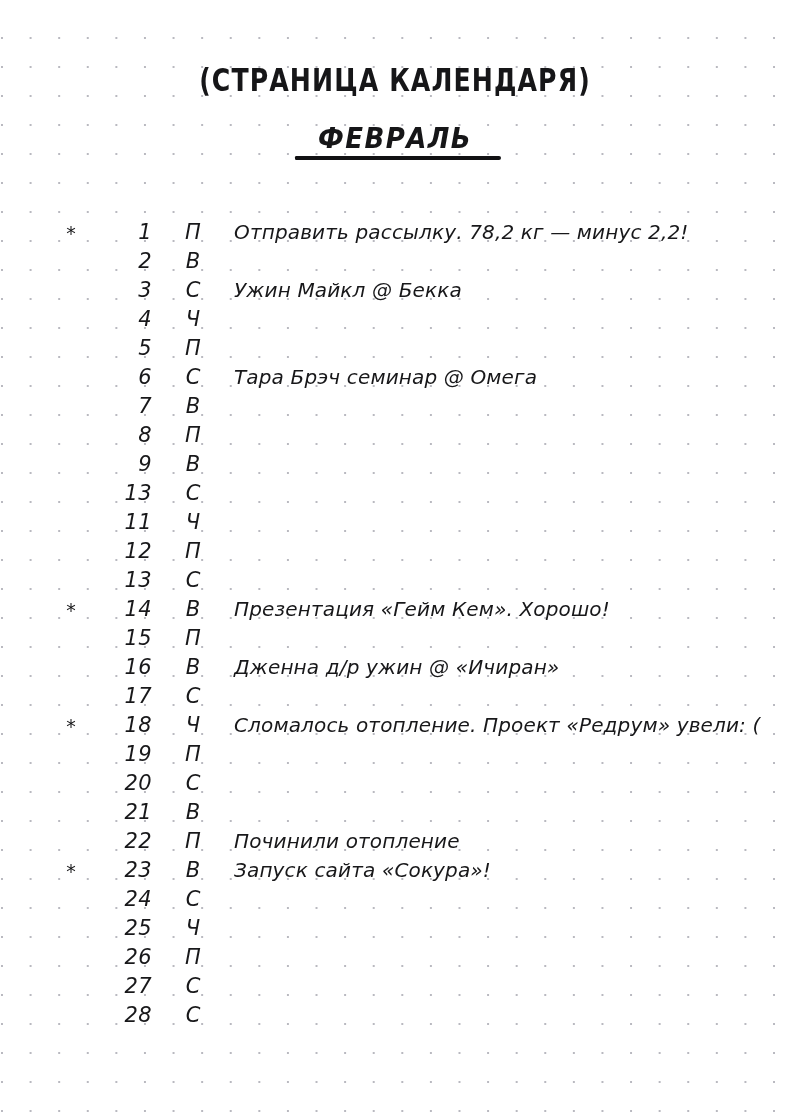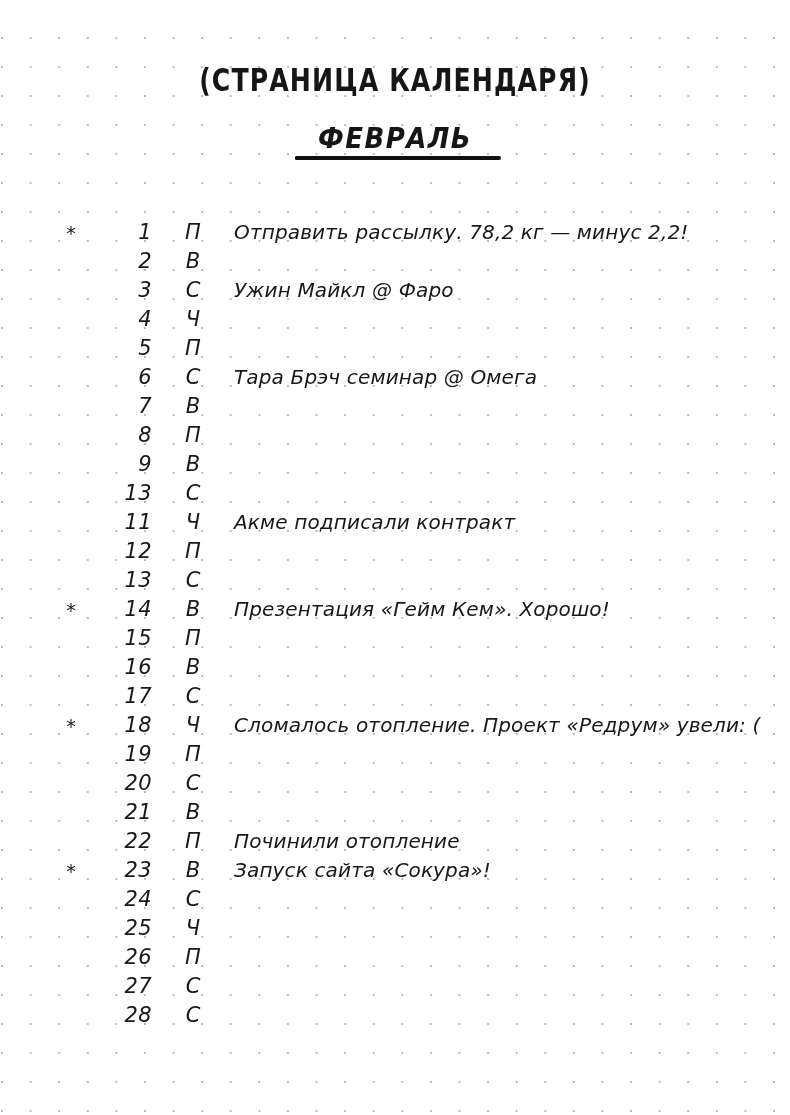--- a/index.html
+++ b/index.html
@@ -158,21 +158,21 @@
       </div>
       <div class="row hand">
         <span class="star"></span>
         <span class="daynum">2</span>
         <span class="dow">В</span>
       </div>
       <div class="row hand">
         <span class="star"></span>
         <span class="daynum">3</span>
         <span class="dow">С</span>
-        <span class="note">Ужин Майкл @ Фаро</span>
+        <span class="note">Ужин Майкл @ Бекка</span>
       </div>
       <div class="row hand">
         <span class="star"></span>
         <span class="daynum">4</span>
         <span class="dow">Ч</span>
       </div>
       <div class="row hand">
         <span class="star"></span>
         <span class="daynum">5</span>
         <span class="dow">П</span>
@@ -200,21 +200,20 @@
       </div>
       <div class="row hand">
         <span class="star"></span>
         <span class="daynum">13</span>
         <span class="dow">С</span>
       </div>
       <div class="row hand">
         <span class="star"></span>
         <span class="daynum">11</span>
         <span class="dow">Ч</span>
-        <span class="note">Акме подписали контракт</span>
       </div>
       <div class="row hand">
         <span class="star"></span>
         <span class="daynum">12</span>
         <span class="dow">П</span>
       </div>
       <div class="row hand">
         <span class="star"></span>
         <span class="daynum">13</span>
         <span class="dow">С</span>
@@ -227,20 +226,21 @@
       </div>
       <div class="row hand">
         <span class="star"></span>
         <span class="daynum">15</span>
         <span class="dow">П</span>
       </div>
       <div class="row hand">
         <span class="star"></span>
         <span class="daynum">16</span>
         <span class="dow">В</span>
+        <span class="note">Дженна д/р ужин @ «Ичиран»</span>
       </div>
       <div class="row hand">
         <span class="star"></span>
         <span class="daynum">17</span>
         <span class="dow">С</span>
       </div>
       <div class="row hand">
         <span class="star">*</span>
         <span class="daynum">18</span>
         <span class="dow">Ч</span>

